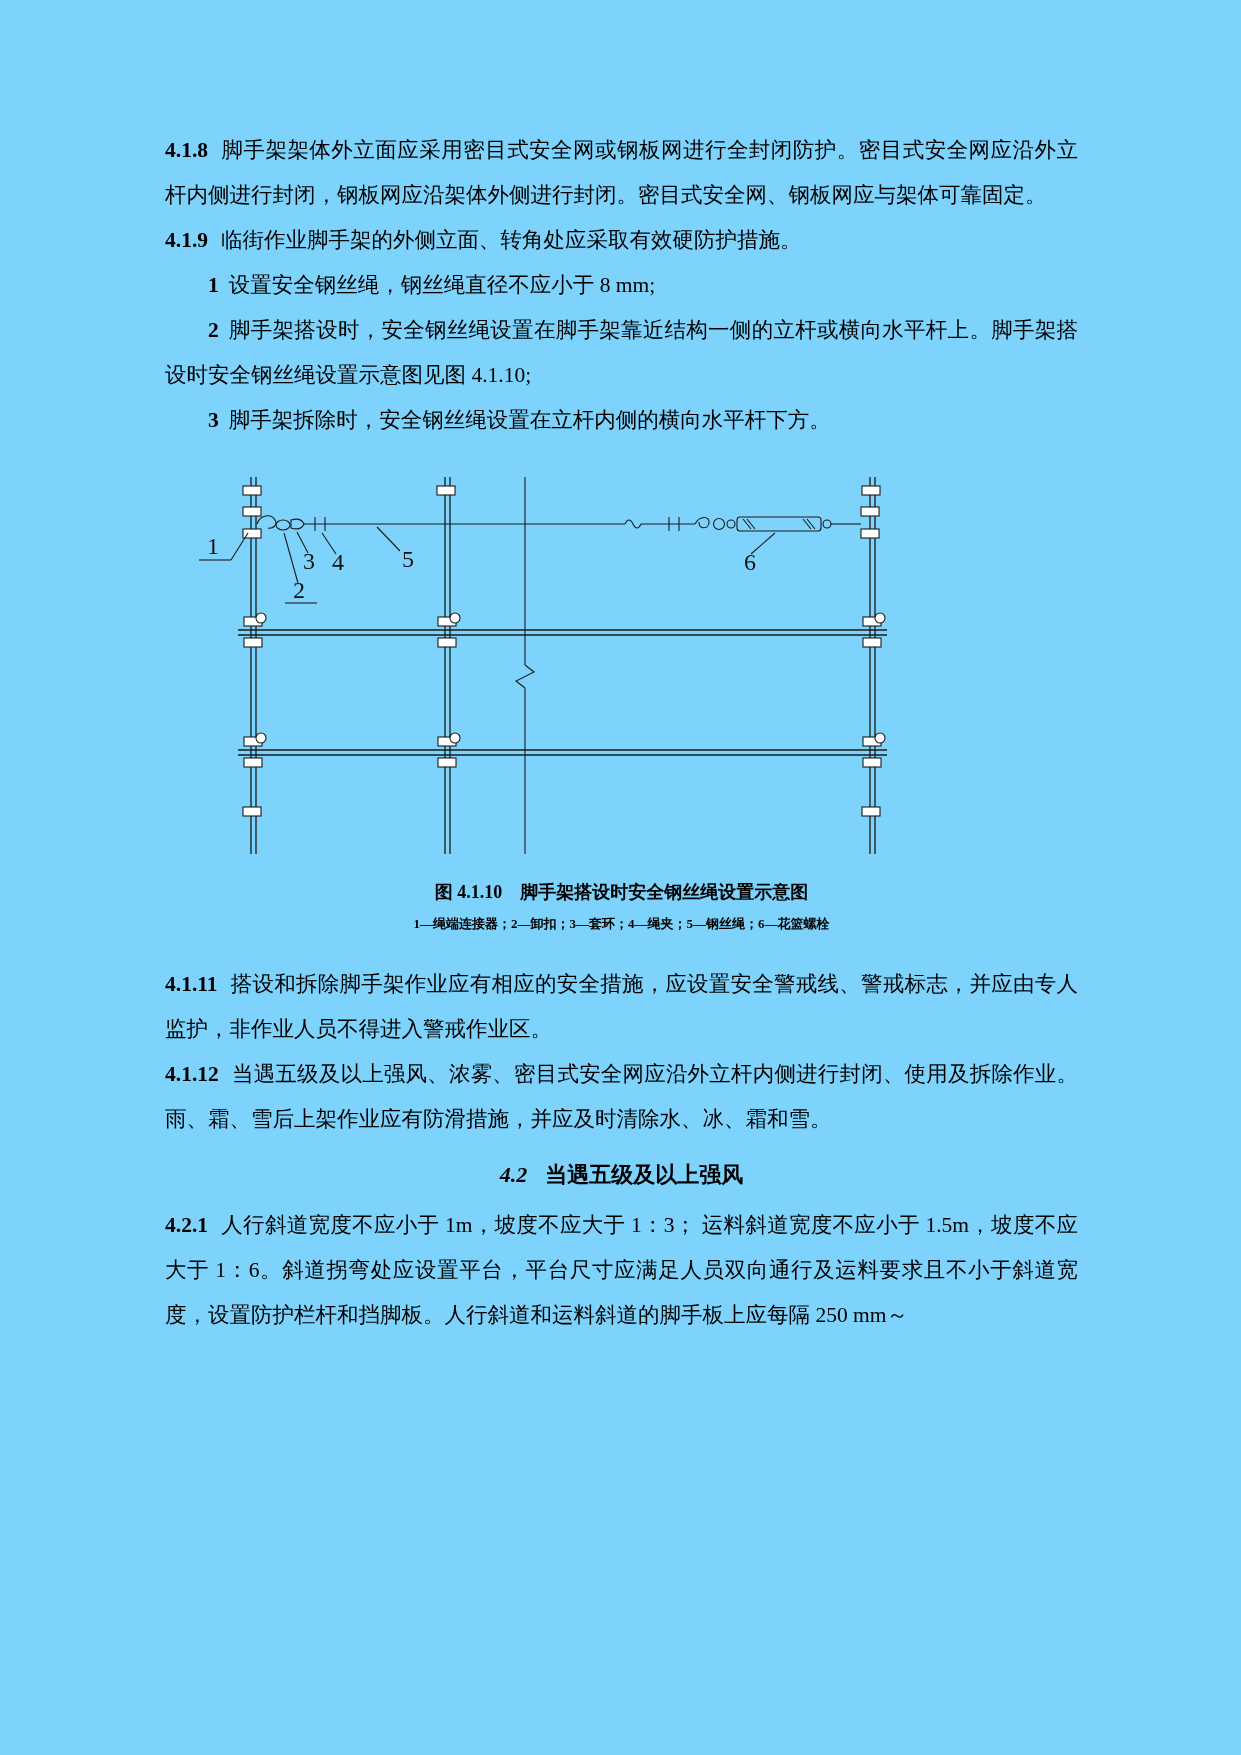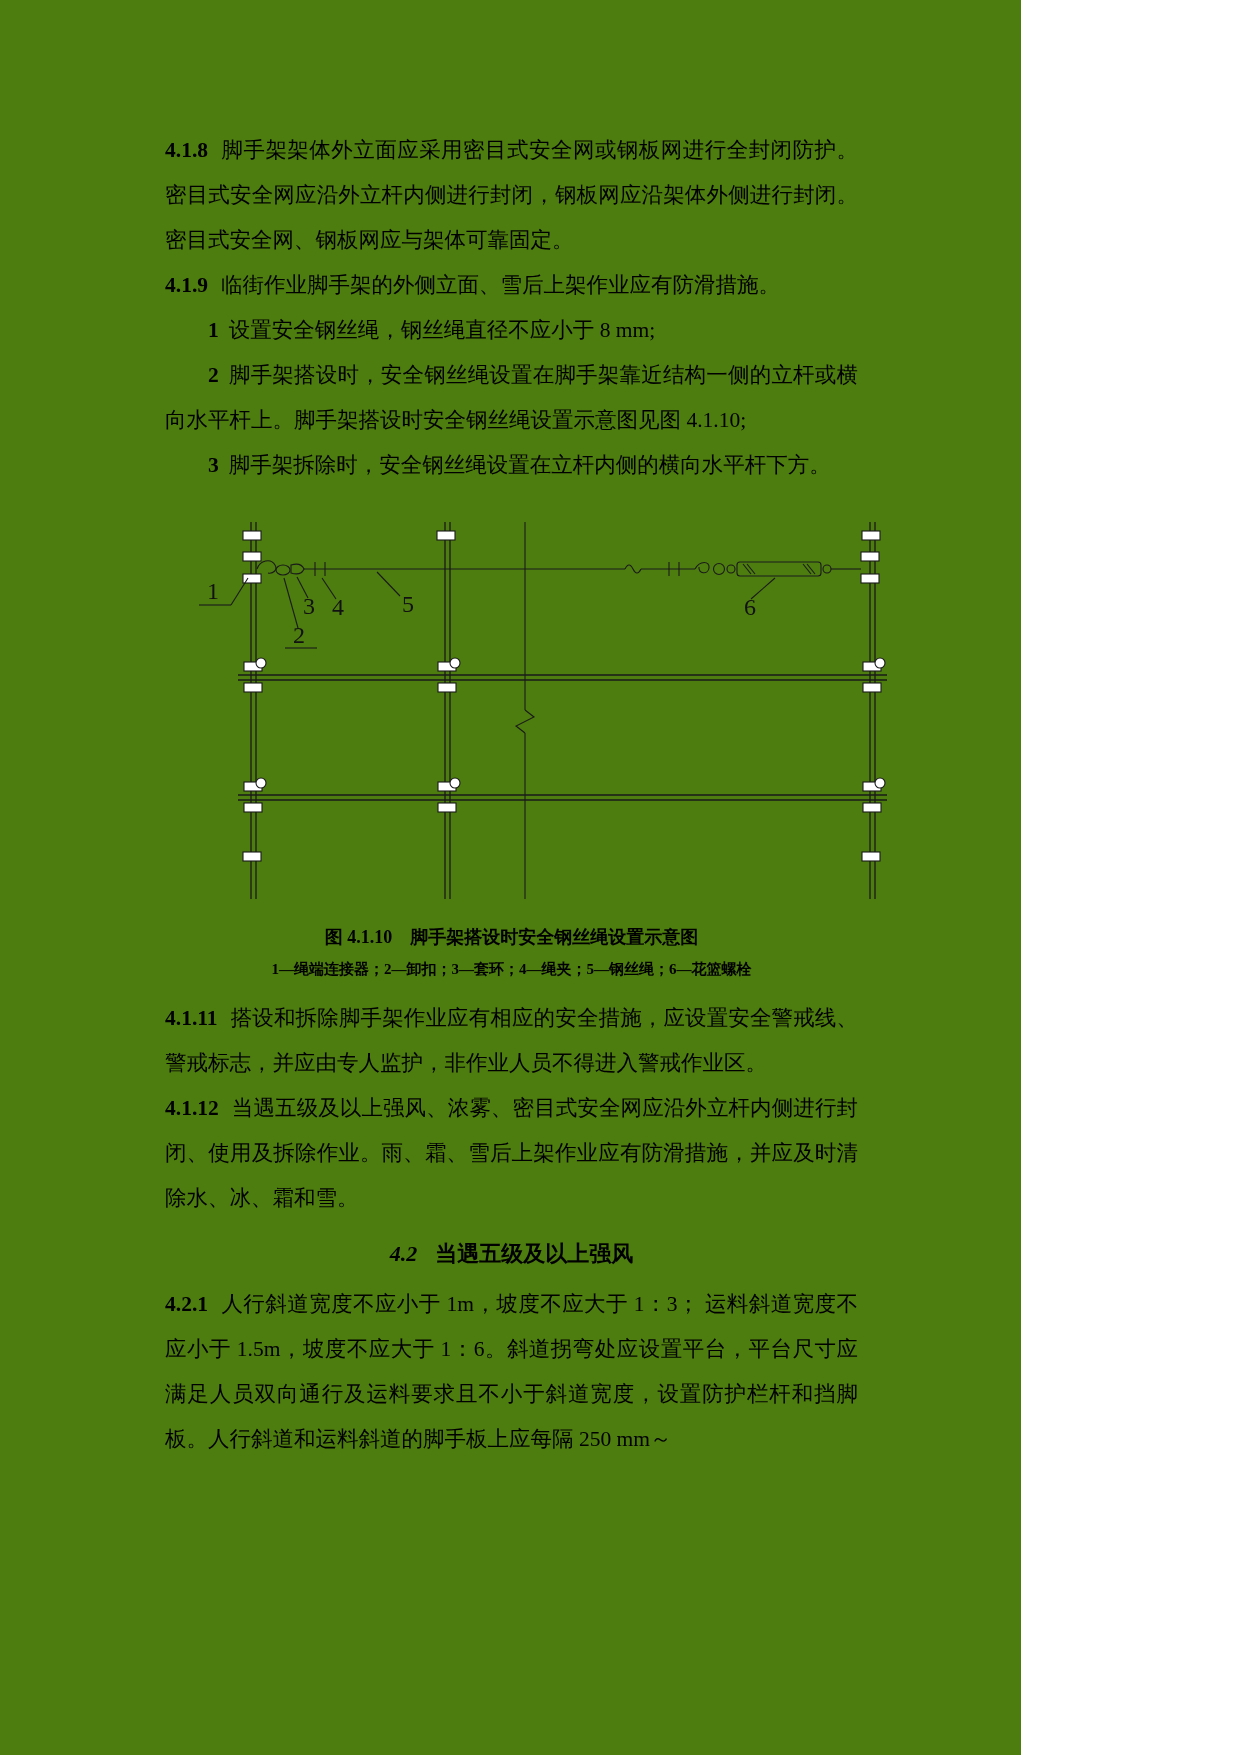--- a/index.html
+++ b/index.html
@@ -1,46 +1,46 @@
 <!DOCTYPE html>
 <html><head>
 <meta charset="utf-8">
 <style>
   html,body { margin:0; padding:0; background:#ffffff; }
   .page {
-    width:1021px; height:1755px; box-sizing:border-box;
-    background:#4d7c0f; color:#000;
+    width:1241px; height:1755px; box-sizing:border-box;
+    background:#7dd3fc; color:#000;
     padding:128px 163px 40px 165px;
     font-family:"Liberation Serif","DejaVu Serif",serif;
     font-size:21.5px;
   }
   p.para { margin:0; line-height:45px; text-align:justify; }
   p.item { text-indent:43px; }
   .num  { font-weight:bold; margin-right:13px; }
   .item .num { font-weight:bold; margin-right:10px; }
   .figure { margin-top:26px; }
   .figure svg { display:block; margin-left:30px; }
   .fig-caption { text-align:center; font-weight:bold; font-size:18px; line-height:34px; margin-top:16px; }
-  .fig-legend  { text-align:center; font-weight:bold; font-size:15px; line-height:30px; margin-bottom:12px; }
+  .fig-legend  { text-align:center; font-weight:bold; font-size:13px; line-height:30px; margin-bottom:23px; }
   .heading { text-align:center; font-weight:bold; font-size:22px; line-height:45px; margin:10px 0 6px 0; }
   .heading .num { margin-right:18px;font-style:italic; }
   
   .ln  { stroke:#1a1a1a; stroke-width:1.1; fill:none; }
   .ln2 { stroke:#1a1a1a; stroke-width:1.3; fill:none; }
   .cp  { stroke:#1a1a1a; stroke-width:1.1; fill:#ffffff; }
   .lbl { fill:#111; stroke:none; font-family:"Liberation Serif","DejaVu Serif",serif; font-size:24px; }
 </style>
 </head>
 <body>
 
 <div class="page">
 
   <p class="para"><span class="num">4.1.8</span><span>脚手架架体外立面应采用密目式安全网或钢板网进行全封闭防护。密目式安全网应沿外立杆内侧进行封闭，钢板网应沿架体外侧进行封闭。密目式安全网、钢板网应与架体可靠固定。</span></p>
 
-  <p class="para"><span class="num">4.1.9</span><span>临街作业脚手架的外侧立面、雪后上架作业应有防滑措施。</span></p>
+  <p class="para"><span class="num">4.1.9</span><span>临街作业脚手架的外侧立面、转角处应采取有效硬防护措施。</span></p>
 
 
   <p class="para item"><span class="num">1</span><span>设置安全钢丝绳，钢丝绳直径不应小于 8 mm;</span></p>
 
   <p class="para item"><span class="num">2</span><span>脚手架搭设时，安全钢丝绳设置在脚手架靠近结构一侧的立杆或横向水平杆上。脚手架搭设时安全钢丝绳设置示意图见图 4.1.10;</span></p>
 
   <p class="para item"><span class="num">3</span><span>脚手架拆除时，安全钢丝绳设置在立杆内侧的横向水平杆下方。</span></p>
 
   <div class="figure">
     <svg width="720" height="390" viewBox="0 0 720 390">

